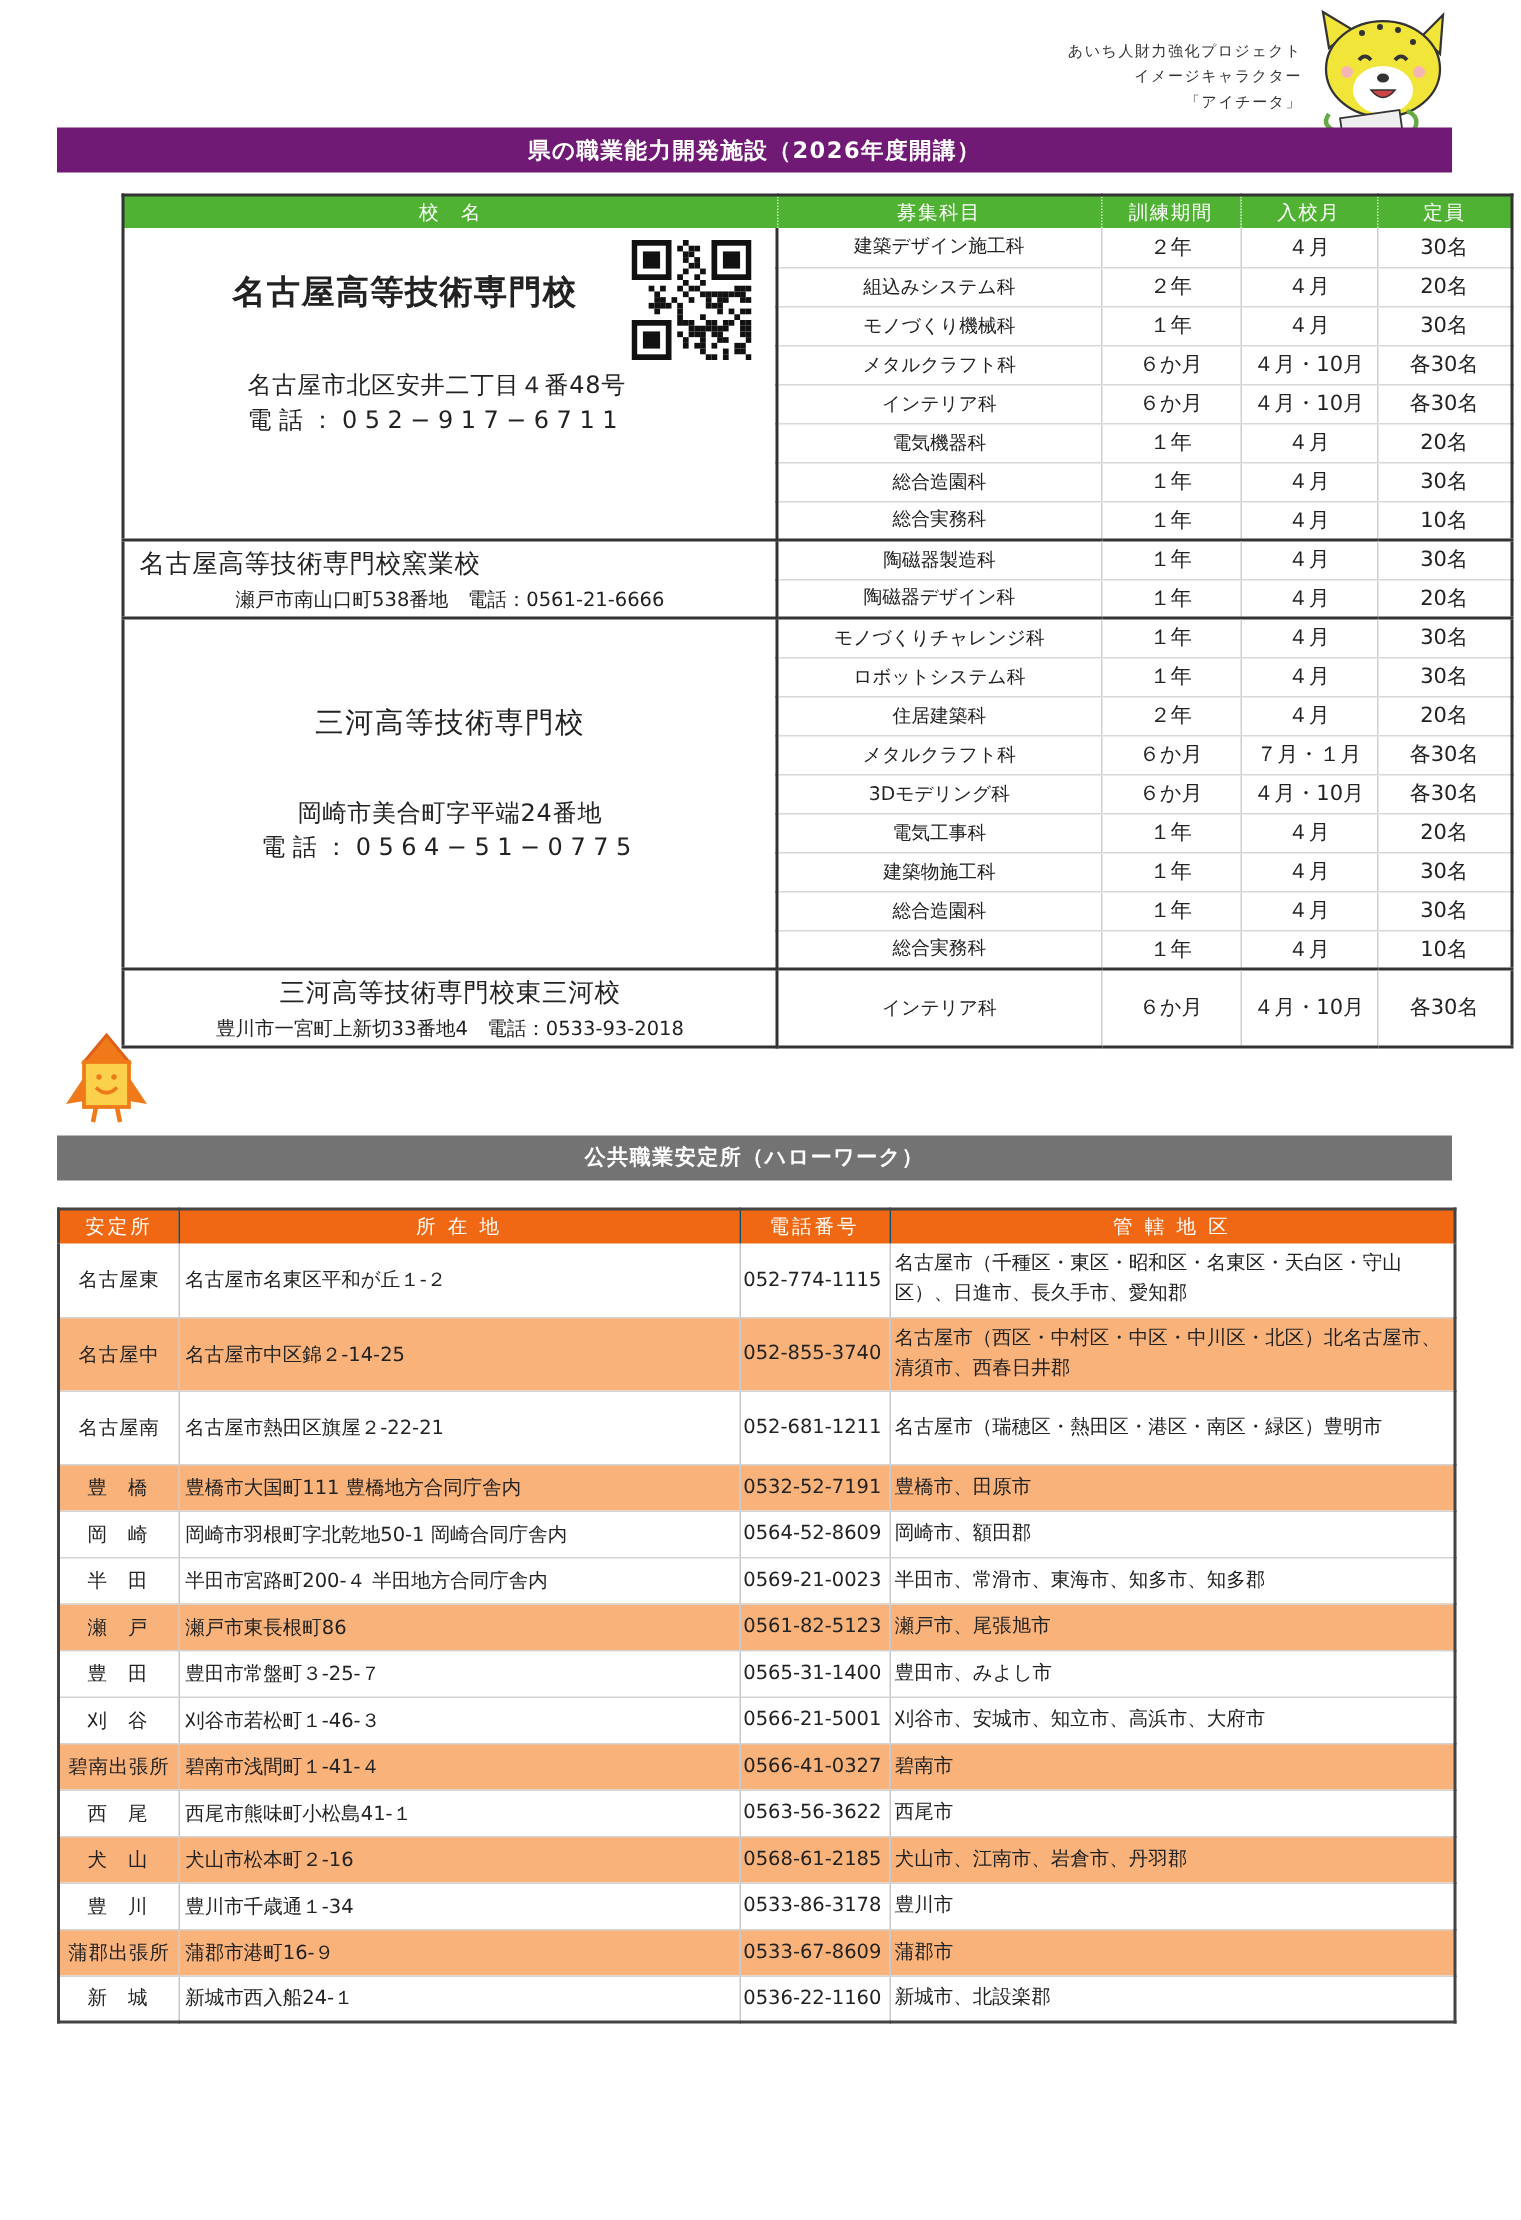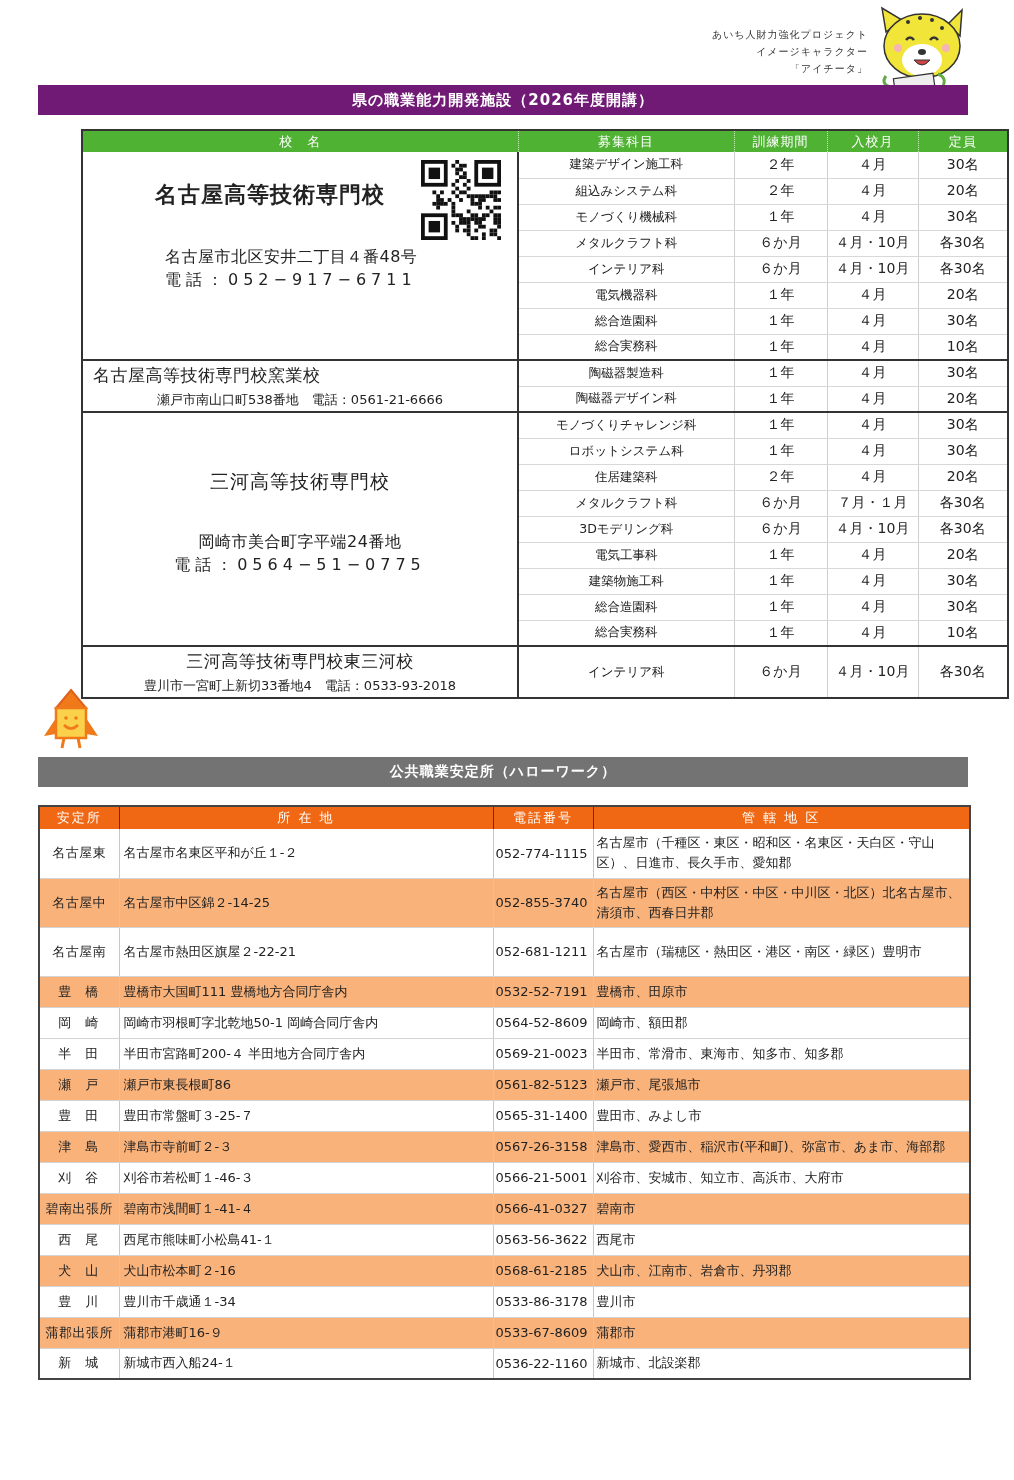--- a/index.html
+++ b/index.html
@@ -442,26 +442,20 @@
         <td class="addr">瀬戸市東長根町86</td>
         <td class="phone">0561-82-5123</td>
         <td class="area">瀬戸市、尾張旭市</td>
       </tr>
       <tr class="">
         <td class="office spaced">豊田</td>
         <td class="addr">豊田市常盤町３-25-７</td>
         <td class="phone">0565-31-1400</td>
         <td class="area">豊田市、みよし市</td>
       </tr>
-      <tr class="alt">
-        <td class="office spaced">津島</td>
-        <td class="addr">津島市寺前町２-３</td>
-        <td class="phone">0567-26-3158</td>
-        <td class="area">津島市、愛西市、稲沢市(平和町)、弥富市、あま市、海部郡</td>
-      </tr>
       <tr class="">
         <td class="office spaced">刈谷</td>
         <td class="addr">刈谷市若松町１-46-３</td>
         <td class="phone">0566-21-5001</td>
         <td class="area">刈谷市、安城市、知立市、高浜市、大府市</td>
       </tr>
       <tr class="alt">
         <td class="office">碧南出張所</td>
         <td class="addr">碧南市浅間町１-41-４</td>
         <td class="phone">0566-41-0327</td>

